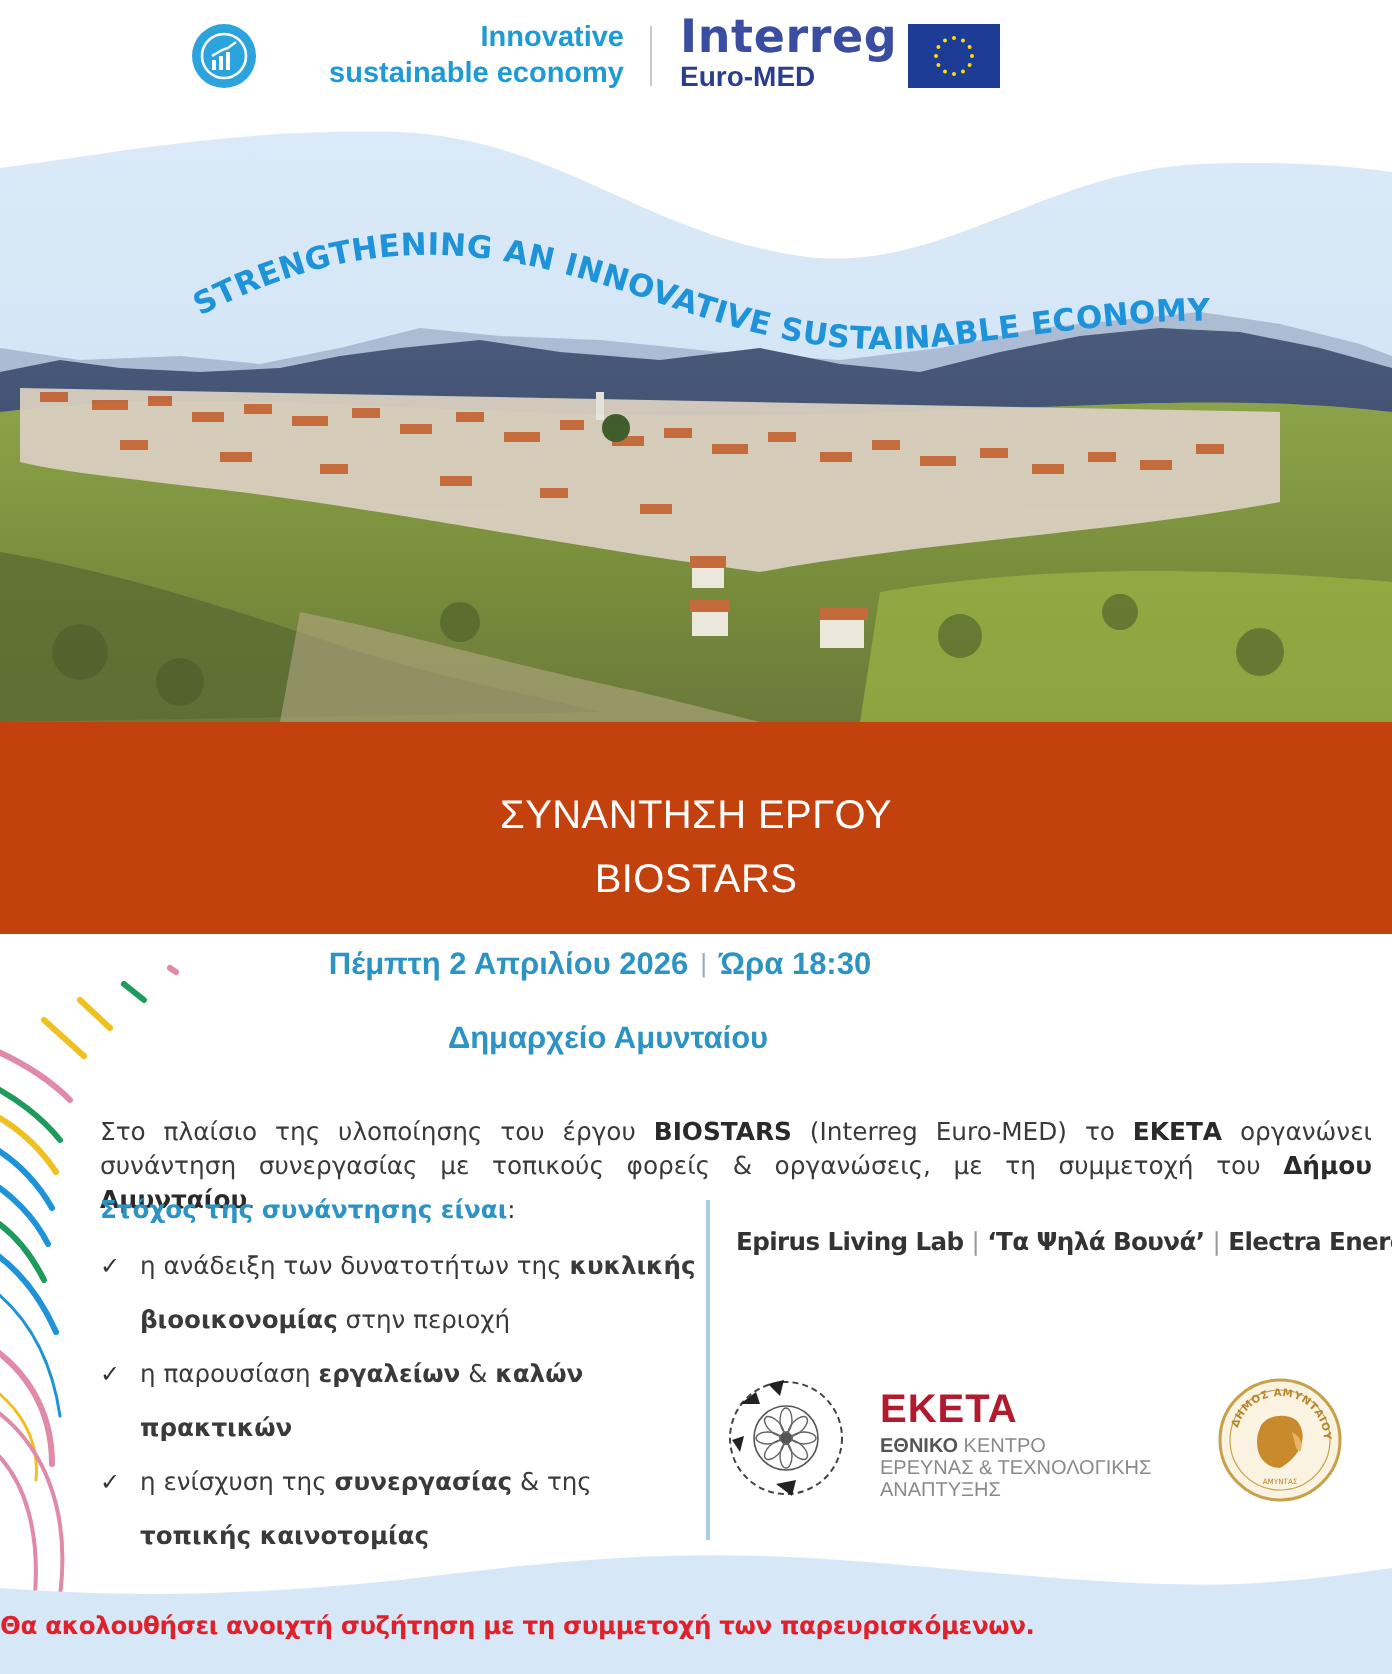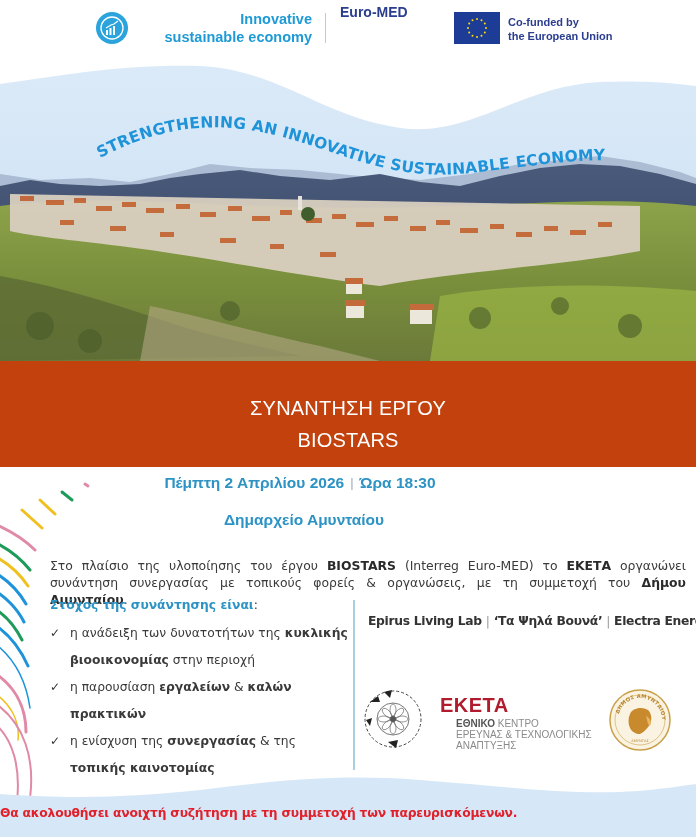--- a/index.html
+++ b/index.html
@@ -44,21 +44,21 @@
     .v-divider { position: absolute; left: 353px; top: 600px; width: 2px; height: 170px; background: #a8cfdf; }
 
     .partners { position: absolute; left: 368px; top: 598px; width: 328px; font-family: "DejaVu Sans", sans-serif; }
     .partners .title { color: #2c93c4; font-weight: bold; font-size: 12.3px; }
     .partners .list { margin-top: 16px; font-size: 12.3px; font-weight: bold; color: #333; white-space: nowrap; letter-spacing: -0.3px; }
     .partners .list .bar { color: #999; font-weight: normal; margin: 0 4px; }
 
     .eketa-seal { position: absolute; left: 362px; top: 688px; width: 62px; height: 62px; }
     .eketa-text { position: absolute; left: 440px; top: 695px; font-family: "Liberation Sans", sans-serif; }
     .eketa-text .name { color: #b01c2e; font-weight: bold; font-size: 20px; line-height: 20px; letter-spacing: 0.5px; }
-    .eketa-text .sub { color: #8a8a8a; font-size: 10px; line-height: 11px; margin-top: 3px; margin-left: 16px; }
+    .eketa-text .sub { color: #8a8a8a; font-size: 10px; line-height: 11px; margin-top: 3px; }
     .eketa-text .sub b { color: #555; }
     .dimos-seal { position: absolute; left: 608px; top: 688px; width: 64px; height: 64px; }
 
     
     .bottom { position: absolute; left: 0; top: 770px; width: 696px; height: 67px; }
     .closing { position: absolute; left: 0; width: 696px; top: 806px; color: #e0202a; font-weight: bold; font-size: 12.3px; font-family: "DejaVu Sans", sans-serif; letter-spacing: -0.2px; }
 
     .deco { position: absolute; left: 0; top: 470px; width: 120px; height: 367px; pointer-events: none; }
   </style>
 </head>
@@ -73,43 +73,40 @@
       <rect x="17" y="14" width="2" height="9" fill="#fff"></rect>
       <polyline points="10,16 15,13 18,12 22,9" fill="none" stroke="#fff" stroke-width="1.2"></polyline>
     </svg>
   </div>
   <div class="ise-text">
     <div>Innovative</div>
     <div>sustainable economy</div>
   </div>
   <div class="hdr-divider"></div>
   <div class="interreg">
+    <div class="big">Interreg</div>
     <div class="small">Euro-MED</div>
   </div>
   <div class="eu-flag">
     <svg viewBox="0 0 46 32">
       <g fill="#ffdd00">
         <circle cx="23" cy="7" r="1"></circle>
           <circle cx="27.5" cy="8.2" r="1"></circle>
           <circle cx="30.8" cy="11.5" r="1"></circle>
         <circle cx="32" cy="16" r="1"></circle>
           <circle cx="30.8" cy="20.5" r="1"></circle>
           <circle cx="27.5" cy="23.8" r="1"></circle>
         <circle cx="23" cy="25" r="1"></circle>
           <circle cx="18.5" cy="23.8" r="1"></circle>
           <circle cx="15.2" cy="20.5" r="1"></circle>
         <circle cx="14" cy="16" r="1"></circle>
           <circle cx="15.2" cy="11.5" r="1"></circle>
           <circle cx="18.5" cy="8.2" r="1"></circle>
       </g>
     </svg>
-  </div>
-  <div class="eu-text">
-    <div>Co-funded by</div>
-    <div>the European Union</div>
   </div>
 </div>
 
 <div class="hero">
   <svg width="696" height="305" viewBox="0 0 696 305">
     <defs>
       <linearGradient id="sky" x1="0" y1="0" x2="0" y2="1">
         <stop offset="0" stop-color="#dbeaf8"></stop>
         <stop offset="1" stop-color="#c9def2"></stop>
       </linearGradient>

